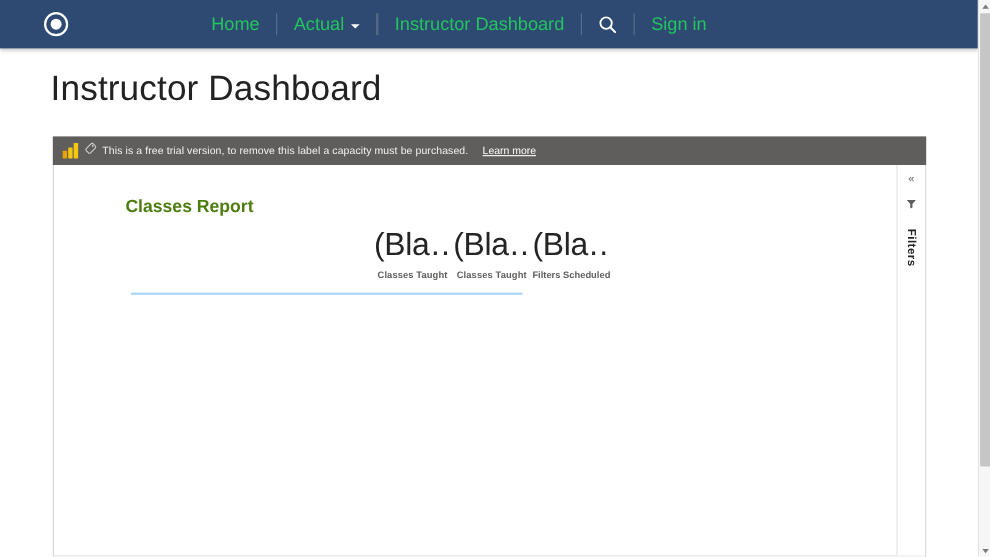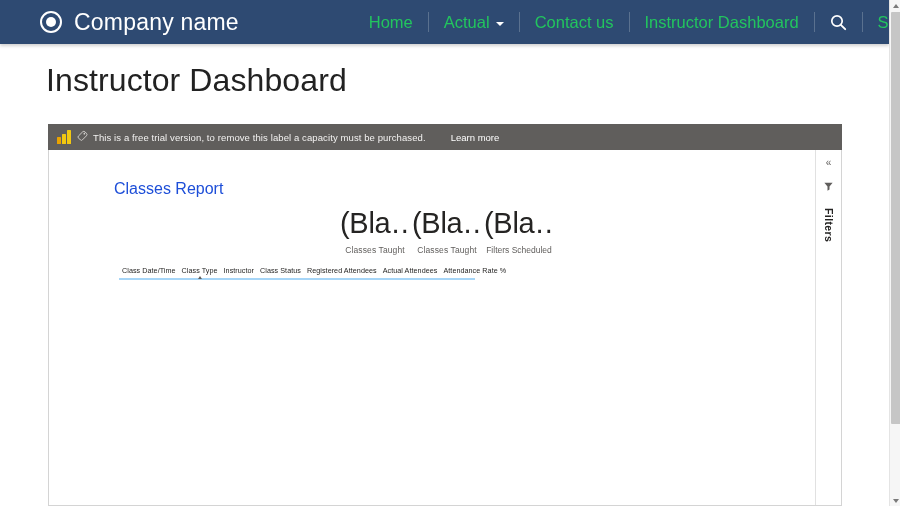--- a/index.html
+++ b/index.html
@@ -74,51 +74,51 @@
     color: #f3f2f1;
   }
   .pbi-logo { width: 15px; height: 14px; position: relative; flex: none; }
   .pbi-logo span { position: absolute; bottom: 0; width: 4px; border-radius: .5px; background: #f2c811; }
   .pbi-logo span.b1 { left: 0;   height: 7px;  background: #eaa300; }
   .pbi-logo span.b2 { left: 5px; height: 10px; background: #f2c811; }
   .pbi-logo span.b3 { left: 10px;height: 14px; background: #f2c811; }
   .tag-ico { flex: none; opacity: .85; }
   .trial-text { font-size: 9.5px; letter-spacing: .1px; white-space: nowrap; }
   .trial-link {
-    font-size: 9.5px; color: #ffffff; 
-    margin-left: 21px; cursor: pointer; white-space: nowrap;
+    font-size: 9.5px; color: #ffffff; text-decoration: underline;
+    margin-left: 9px; cursor: pointer; white-space: nowrap;
   }
 
   .report-canvas {
     position: relative;
     height: 356px; width: 100%;
     background: #ffffff;
     border: 1px solid #d4d4d4; border-top: none;
     display: flex;
   }
   .report-body { position: relative; flex: 1 1 auto; overflow: hidden; }
   .report-title {
     position: absolute; left: 65px; top: 30px;
-    font-size: 16px; color: #1d4ed8; font-weight: 400; white-space: nowrap;
+    font-size: 16px; color: #4d7c0f; font-weight: 700; white-space: nowrap;
   }
 
   
   .kpis {
     position: absolute; left: 291px; top: 57px;
     display: flex; align-items: flex-end;
   }
   .kpi { width: 70px; text-align: center; }
   .kpi + .kpi { margin-left: 2px; }
   .kpi-value {
     font-size: 29px; color: #252423; line-height: 1.15;
     white-space: nowrap; overflow: hidden; letter-spacing: -.3px;
   }
   .kpi-label {
     font-size: 8.5px; color: #605e5c; margin-top: 5px;
-    white-space: nowrap; letter-spacing: .1px;
+    white-space: nowrap; letter-spacing: .1px; font-weight: bold;
   }
   .kpi:nth-child(3) .kpi-label { letter-spacing: 0; }
 
   
   .tbl { position: absolute; left: 70px; top: 116px; width: 356px; }
   .tbl-head { display: flex; align-items: flex-end; position: relative; padding-bottom: 3px; }
   .th {
     font-size: 7.2px; color: #252423; white-space: nowrap;
     padding: 0 3px; position: relative; letter-spacing: .05px;
   }
@@ -175,36 +175,32 @@
 <body>
 
 <div id="page">
 
   <div class="navbar">
 
     <div class="brand">
       <span class="brand-mark">
           <i></i>
         </span>
-      <span class="brand-text">Company name</span>
     </div>
 
     <div class="navlinks">
       <div class="navlink">
         <span>Home</span>
       </div>
       <span class="navsep"></span>
       <div class="navlink">
         <span>Actual</span>
         <span class="caret"></span>
       </div>
       <span class="navsep"></span>
-      <div class="navlink">
-        <span>Contact us</span>
-      </div>
       <span class="navsep"></span>
       <div class="navlink">
         <span>Instructor Dashboard</span>
       </div>
       <span class="navsep"></span>
       <div class="navlink search-ico">
         <span>
           <svg width="17" height="17" viewBox="0 0 17 17" aria-hidden="true">
             <circle cx="7" cy="7" r="5.2" fill="none" stroke="#ffffff" stroke-width="1.7"></circle>
             <line x1="10.8" y1="10.8" x2="15.2" y2="15.2" stroke="#ffffff" stroke-width="1.9" stroke-linecap="round"></line>
@@ -253,29 +249,20 @@
             <div class="kpi-value">(Bla…</div>
             <div class="kpi-label">Classes Taught</div>
           </div>
           <div class="kpi">
             <div class="kpi-value">(Bla…</div>
             <div class="kpi-label">Filters Scheduled</div>
           </div>
         </div>
 
         <div class="tbl">
-          <div class="tbl-head">
-            <div class="th">Class Date/Time</div>
-            <div class="th sorted">Class Type</div>
-            <div class="th">Instructor</div>
-            <div class="th">Class Status</div>
-            <div class="th">Registered Attendees</div>
-            <div class="th">Actual Attendees</div>
-            <div class="th">Attendance Rate %</div>
-          </div>
           <div class="tbl-rule"></div>
         </div>
 
       </div>
 
       <div class="filters-rail">
         <span class="rail-chevron">«</span>
         <span class="filter-ico">
           <svg width="11" height="11" viewBox="0 0 12 12" aria-hidden="true">
             <path d="M1.5 2h9l-3.4 4v3.3l-2.2 1.2V6z" fill="#605e5c"></path>

